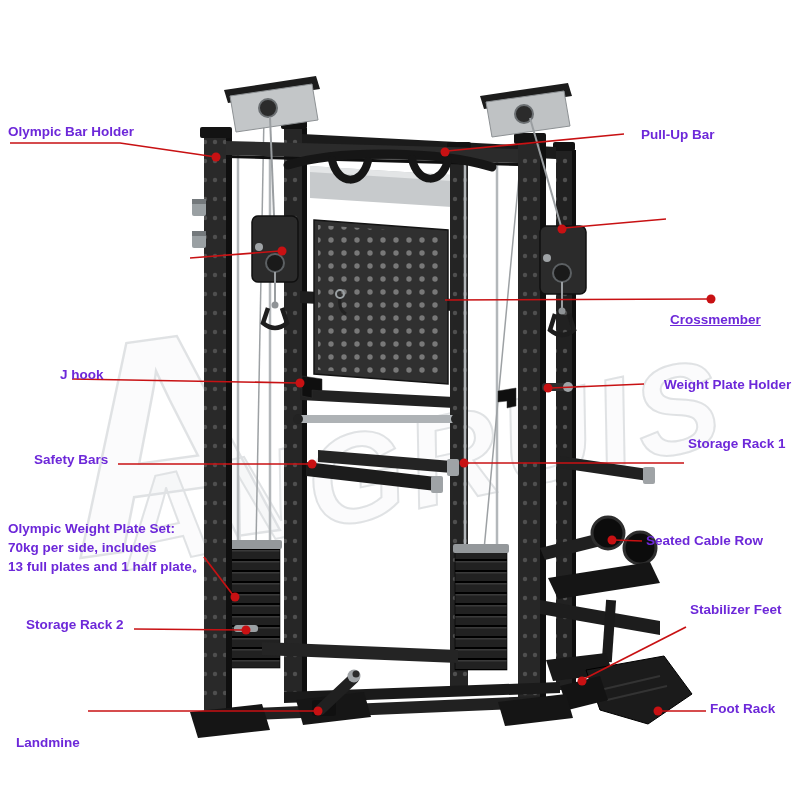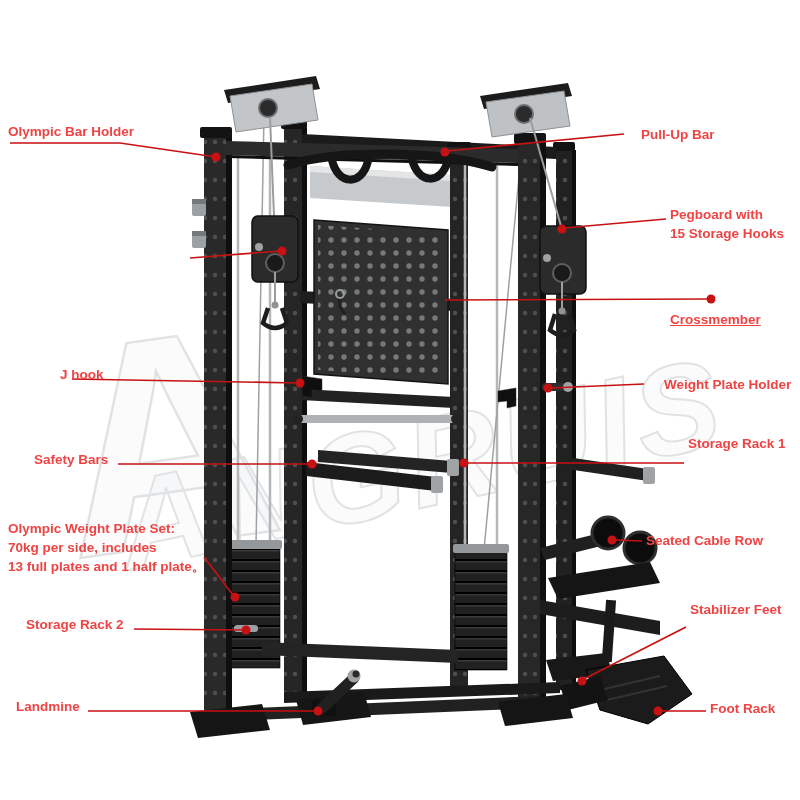--- a/index.html
+++ b/index.html
@@ -9,21 +9,21 @@
     width: 800px; height: 800px;
     background: #ffffff;
     overflow: hidden;
     font-family: "Liberation Sans", sans-serif;
   }
   #scene { position: absolute; left: 0; top: 0; }
   .callout-label {
     position: absolute;
     font-size: 13.5px;
     font-weight: bold;
-    color: #ef4444;
+    color: #6d28d9;
     line-height: 1.42;
     white-space: pre-line;
   }
   .lead { stroke: #c81113; stroke-width: 1.7; fill: none; }
   .dot  { fill: #c81113; stroke: none; }
   .wm-text { fill: rgba(185,190,195,0.12); stroke: #c2c7cb; }
 </style>
 </head>
 <body>
 
@@ -294,25 +294,23 @@
     </g>
   </svg>
 
   <div class="callout-label" style="left:8px; top:122px;">Olympic Bar Holder</div>
   <div class="callout-label" style="left:20px; top:365px;margin-left:40px;">J hook</div>
   <div class="callout-label" style="left:34px; top:450px;text-align:center;">Safety Bars</div>
   <div class="callout-label" style="left:8px; top:519px;">Olympic Weight Plate Set:
 70kg per side, includes
 13 full plates and 1 half plate。</div>
   <div class="callout-label" style="left:26px; top:615px;">Storage Rack 2</div>
-  <div class="callout-label" style="left:16px; top:697px;">Landmine</div>
+  <div class="callout-label" style="left:16px; top:733px;">Landmine</div>
 
   <div class="callout-label" style="left:628px; top:125px;padding-left:13px;">Pull-Up Bar</div>
-  <div class="callout-label" style="left:670px; top:205px;">Pegboard with
-15 Storage Hooks</div>
   <div class="callout-label" style="left:670px; top:310px;text-decoration:underline;">Crossmember</div>
   <div class="callout-label" style="left:664px; top:375px;">Weight Plate Holder</div>
   <div class="callout-label" style="left:688px; top:434px;">Storage Rack 1</div>
   <div class="callout-label" style="left:646px; top:531px;">Seated Cable Row</div>
   <div class="callout-label" style="left:690px; top:600px;">Stabilizer Feet</div>
   <div class="callout-label" style="left:710px; top:699px;">Foot Rack</div>
 
 </div>
 
 </body></html>

